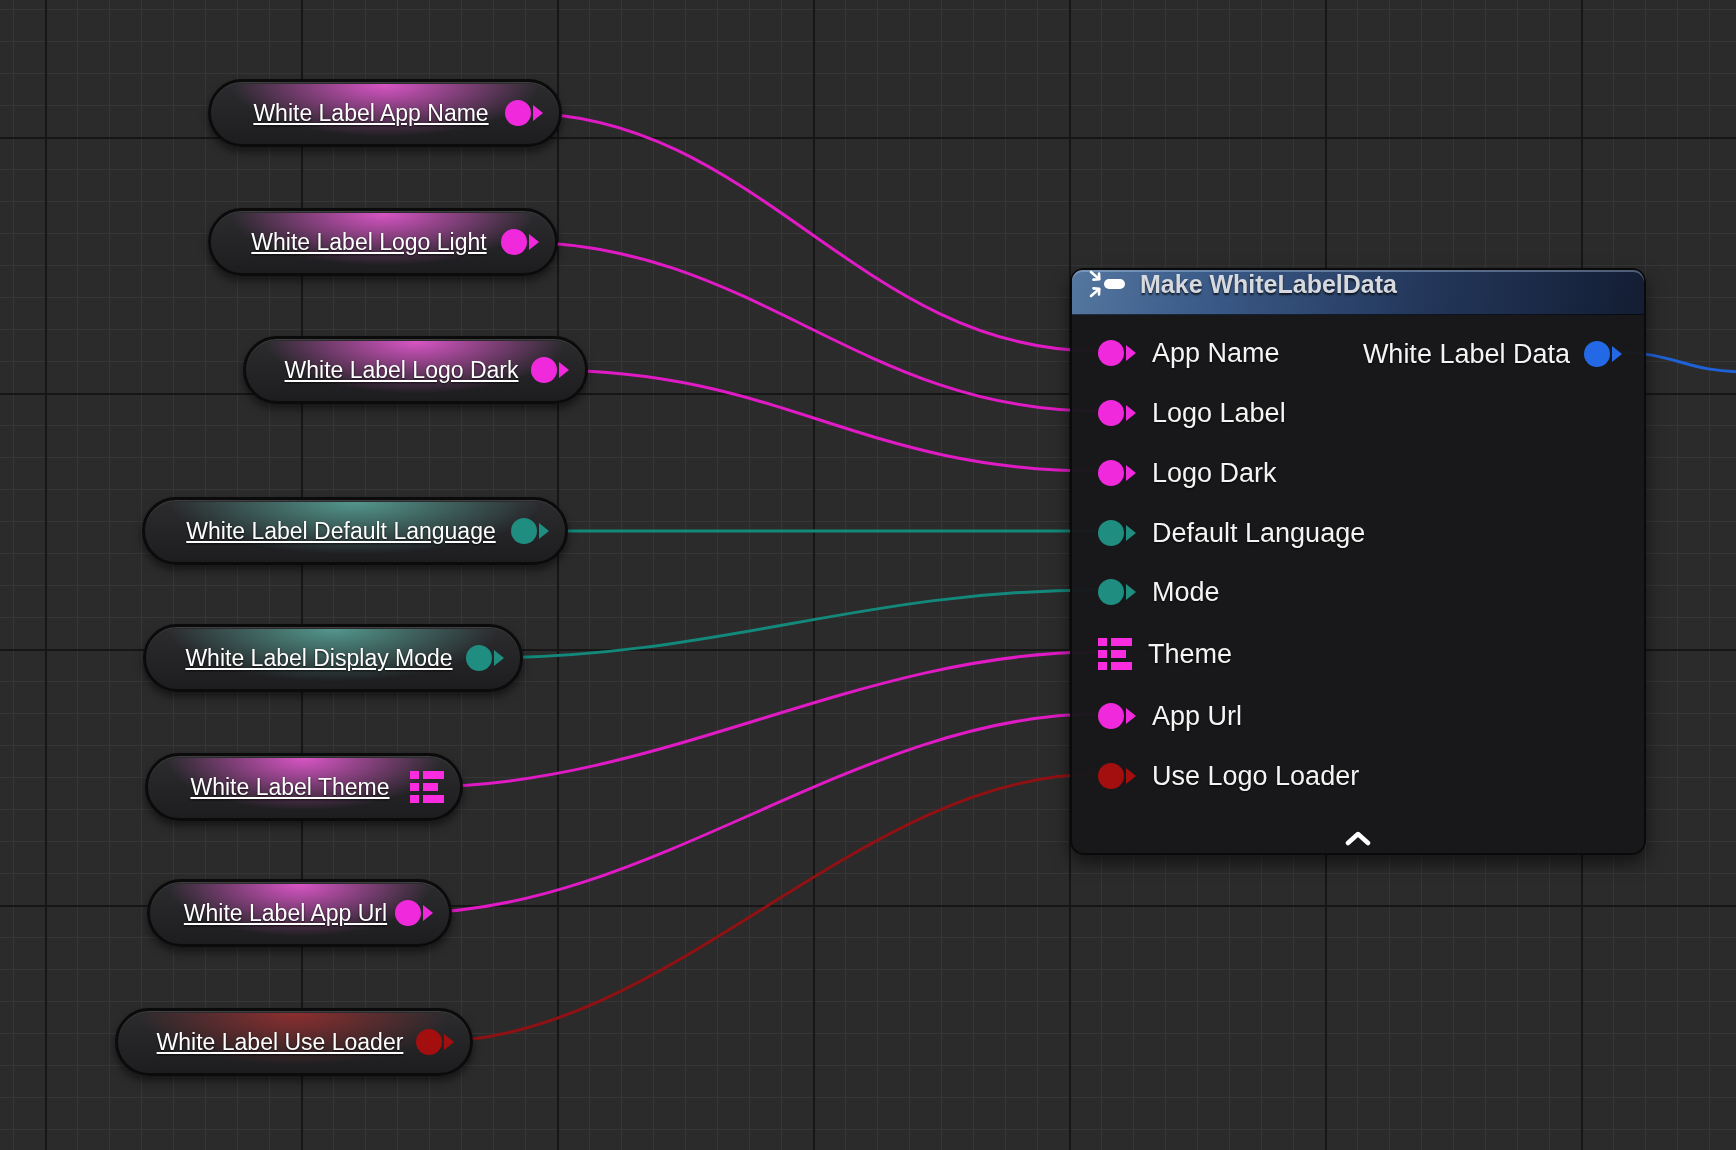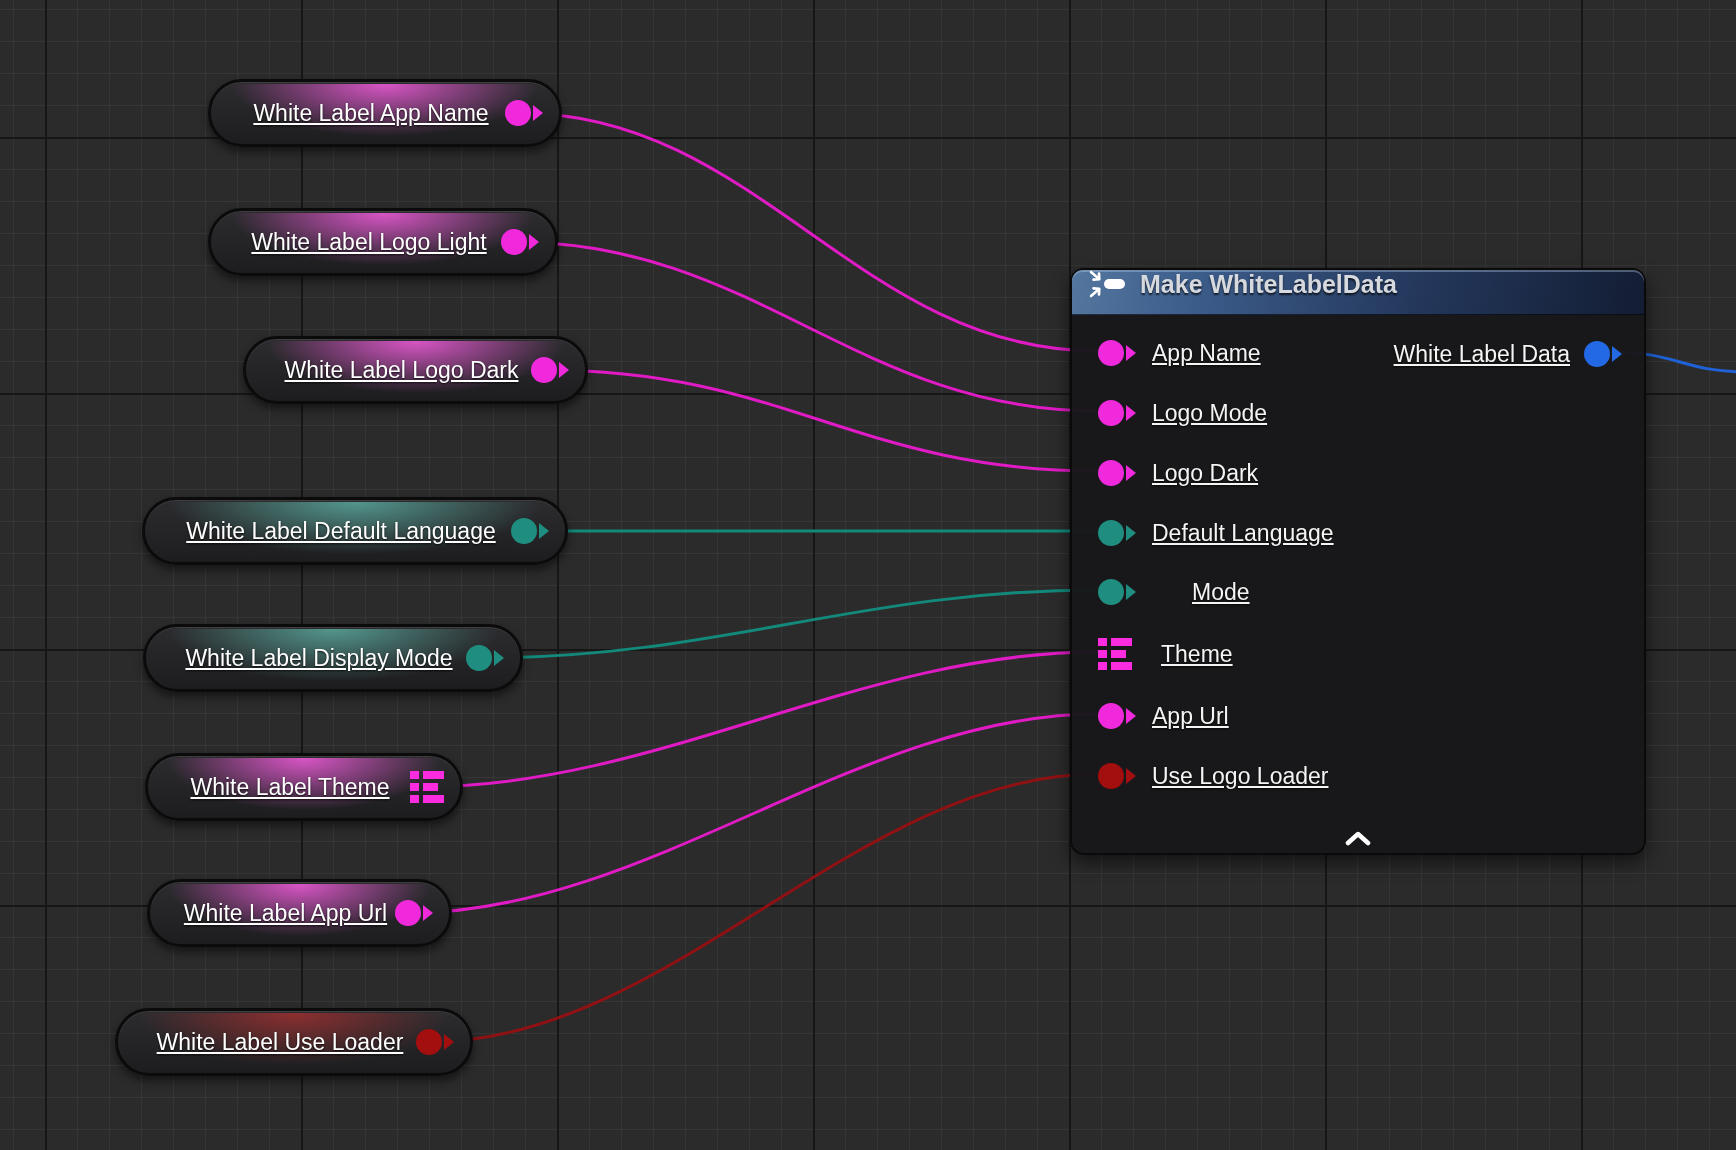--- a/index.html
+++ b/index.html
@@ -56,21 +56,21 @@
     position:absolute;left:0;top:0;right:0;height:45px;
     border-radius:11px 11px 0 0;
     background:linear-gradient(100deg,#54779f 0%,#3c5c8a 22%,#24385c 60%,#131d33 100%);
     box-shadow:inset 0 2px 0 rgba(190,212,238,.35), inset 0 -1px 0 rgba(0,0,0,.6);
     display:flex;align-items:flex-start;padding-left:16px;
   }
   .utitle{color:#d6d9dd;font-size:25px;font-weight:bold;margin-left:12px;text-shadow:0 2px 2px rgba(0,0,0,.7);}
   .pinrow{position:absolute;height:48px;display:flex;align-items:center;}
   .pinrow.in{left:26px;}
   .pinrow.out{right:22px;}
-  .plabel{color:#f4f4f4;font-size:23px;white-space:nowrap;text-shadow:0 1px 2px rgba(0,0,0,.8);text-decoration:underline;}
+  .plabel{color:#f4f4f4;font-size:27px;white-space:nowrap;text-shadow:0 1px 2px rgba(0,0,0,.8);}
   .pinrow.in .plabel{margin-left:16px;}
   .pinrow.out .plabel{margin-right:14px;}
   .collapse{position:absolute;left:0;right:0;bottom:7px;display:flex;justify-content:center;cursor:pointer;}
 </style>
 </head>
 <body>
 
 <div class="stage">
 
   <svg class="wirelayer" id="wires" width="1736" height="1150">
@@ -178,53 +178,53 @@
           <i class="dot"></i>
           <i class="tri"></i>
         </span>
       <span class="plabel">App Name</span>
     </div>
     <div class="pinrow in" style="top: 119px;">
       <span class="pin" style="--pc: #f02adc;">
           <i class="dot"></i>
           <i class="tri"></i>
         </span>
-      <span class="plabel">Logo Mode</span>
+      <span class="plabel">Logo Label</span>
     </div>
     <div class="pinrow in" style="top: 179px; align-items: center;">
       <span class="pin" style="--pc: #f02adc;">
           <i class="dot"></i>
           <i class="tri"></i>
         </span>
       <span class="plabel">Logo Dark</span>
     </div>
     <div class="pinrow in" style="top: 239px; align-items: center;">
       <span class="pin" style="--pc: #1f8d7f;">
           <i class="dot"></i>
           <i class="tri"></i>
         </span>
       <span class="plabel">Default Language</span>
     </div>
-    <div class="pinrow in" style="top: 298px; gap: 40px;">
+    <div class="pinrow in" style="top: 298px;">
       <span class="pin" style="--pc: #1f8d7f;">
           <i class="dot"></i>
           <i class="tri"></i>
         </span>
       <span class="plabel">Mode</span>
     </div>
     <div class="pinrow in" style="top: 360px;">
       <span class="structpin" style="--pc: #fb2be0;">
         <i></i>
           <i></i>
           <i></i>
           <i class="short"></i>
           <i></i>
           <i></i>
       </span>
-      <span class="plabel" style="margin-left:29px">Theme</span>
+      <span class="plabel" style="margin-left:16px">Theme</span>
     </div>
     <div class="pinrow in" style="top: 422px;">
       <span class="pin" style="--pc: #f02adc;">
           <i class="dot"></i>
           <i class="tri"></i>
         </span>
       <span class="plabel">App Url</span>
     </div>
     <div class="pinrow in" style="top: 482px;">
       <span class="pin" style="--pc: #a30e0e;">

